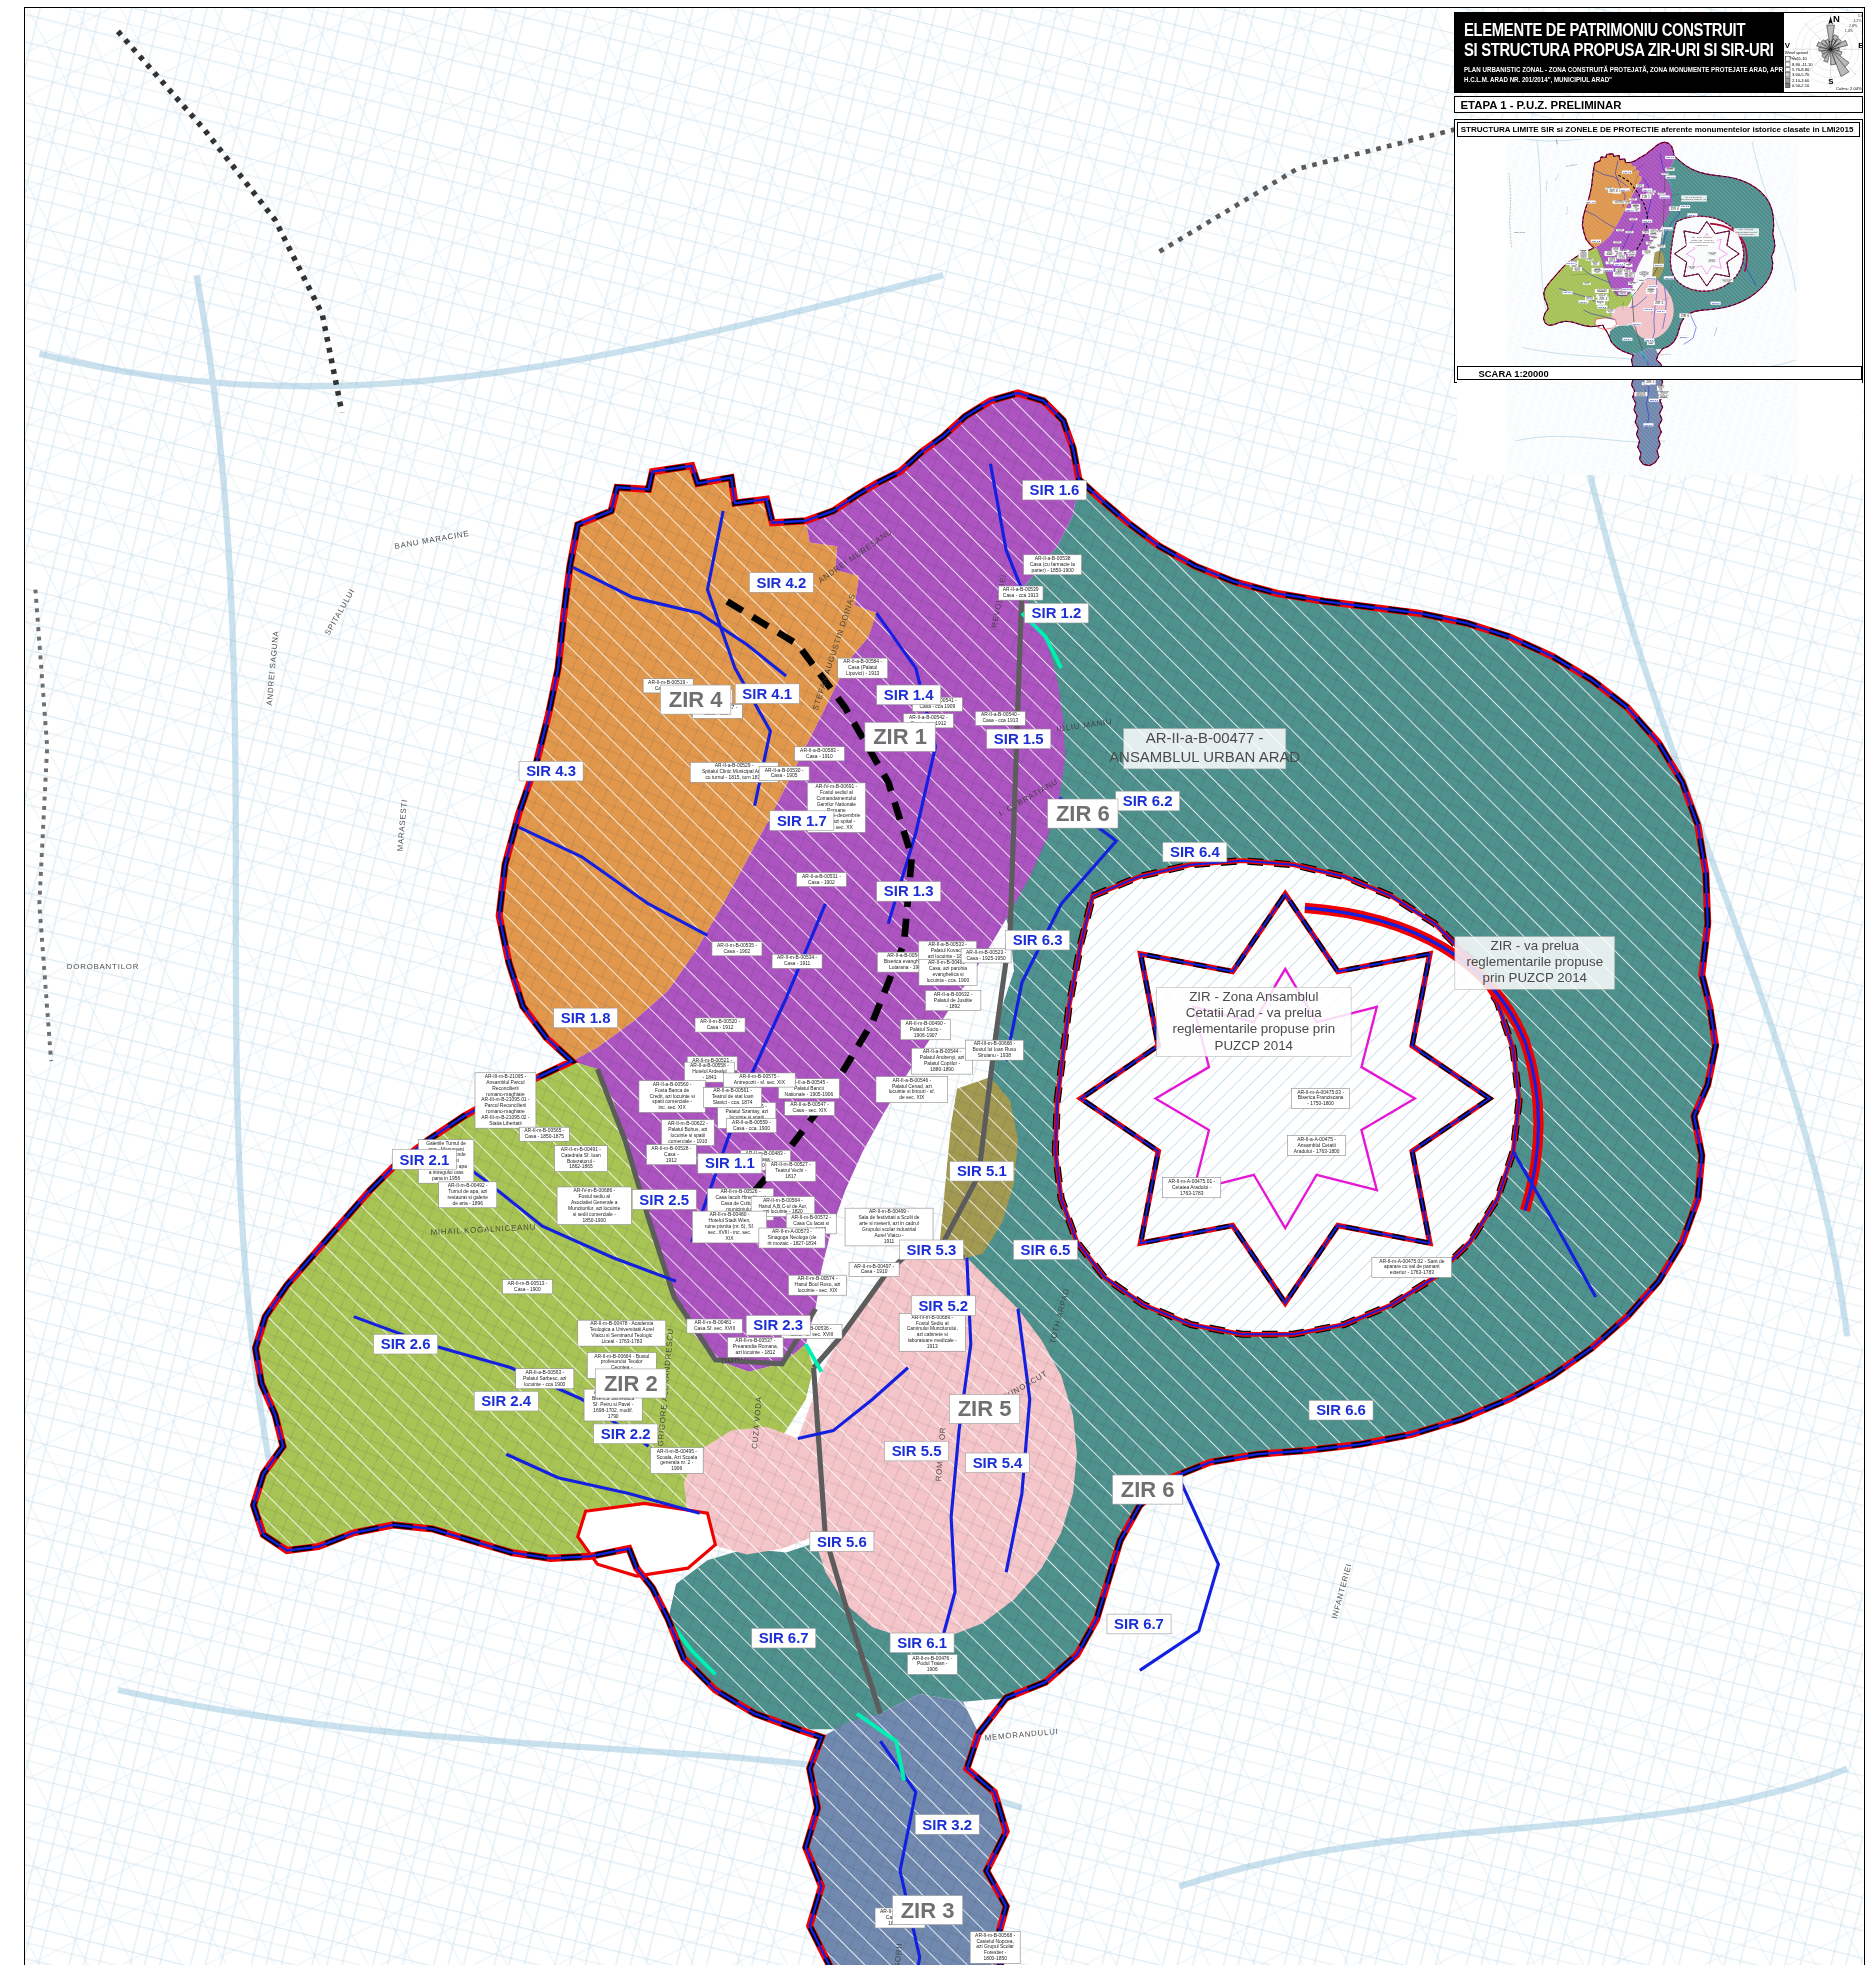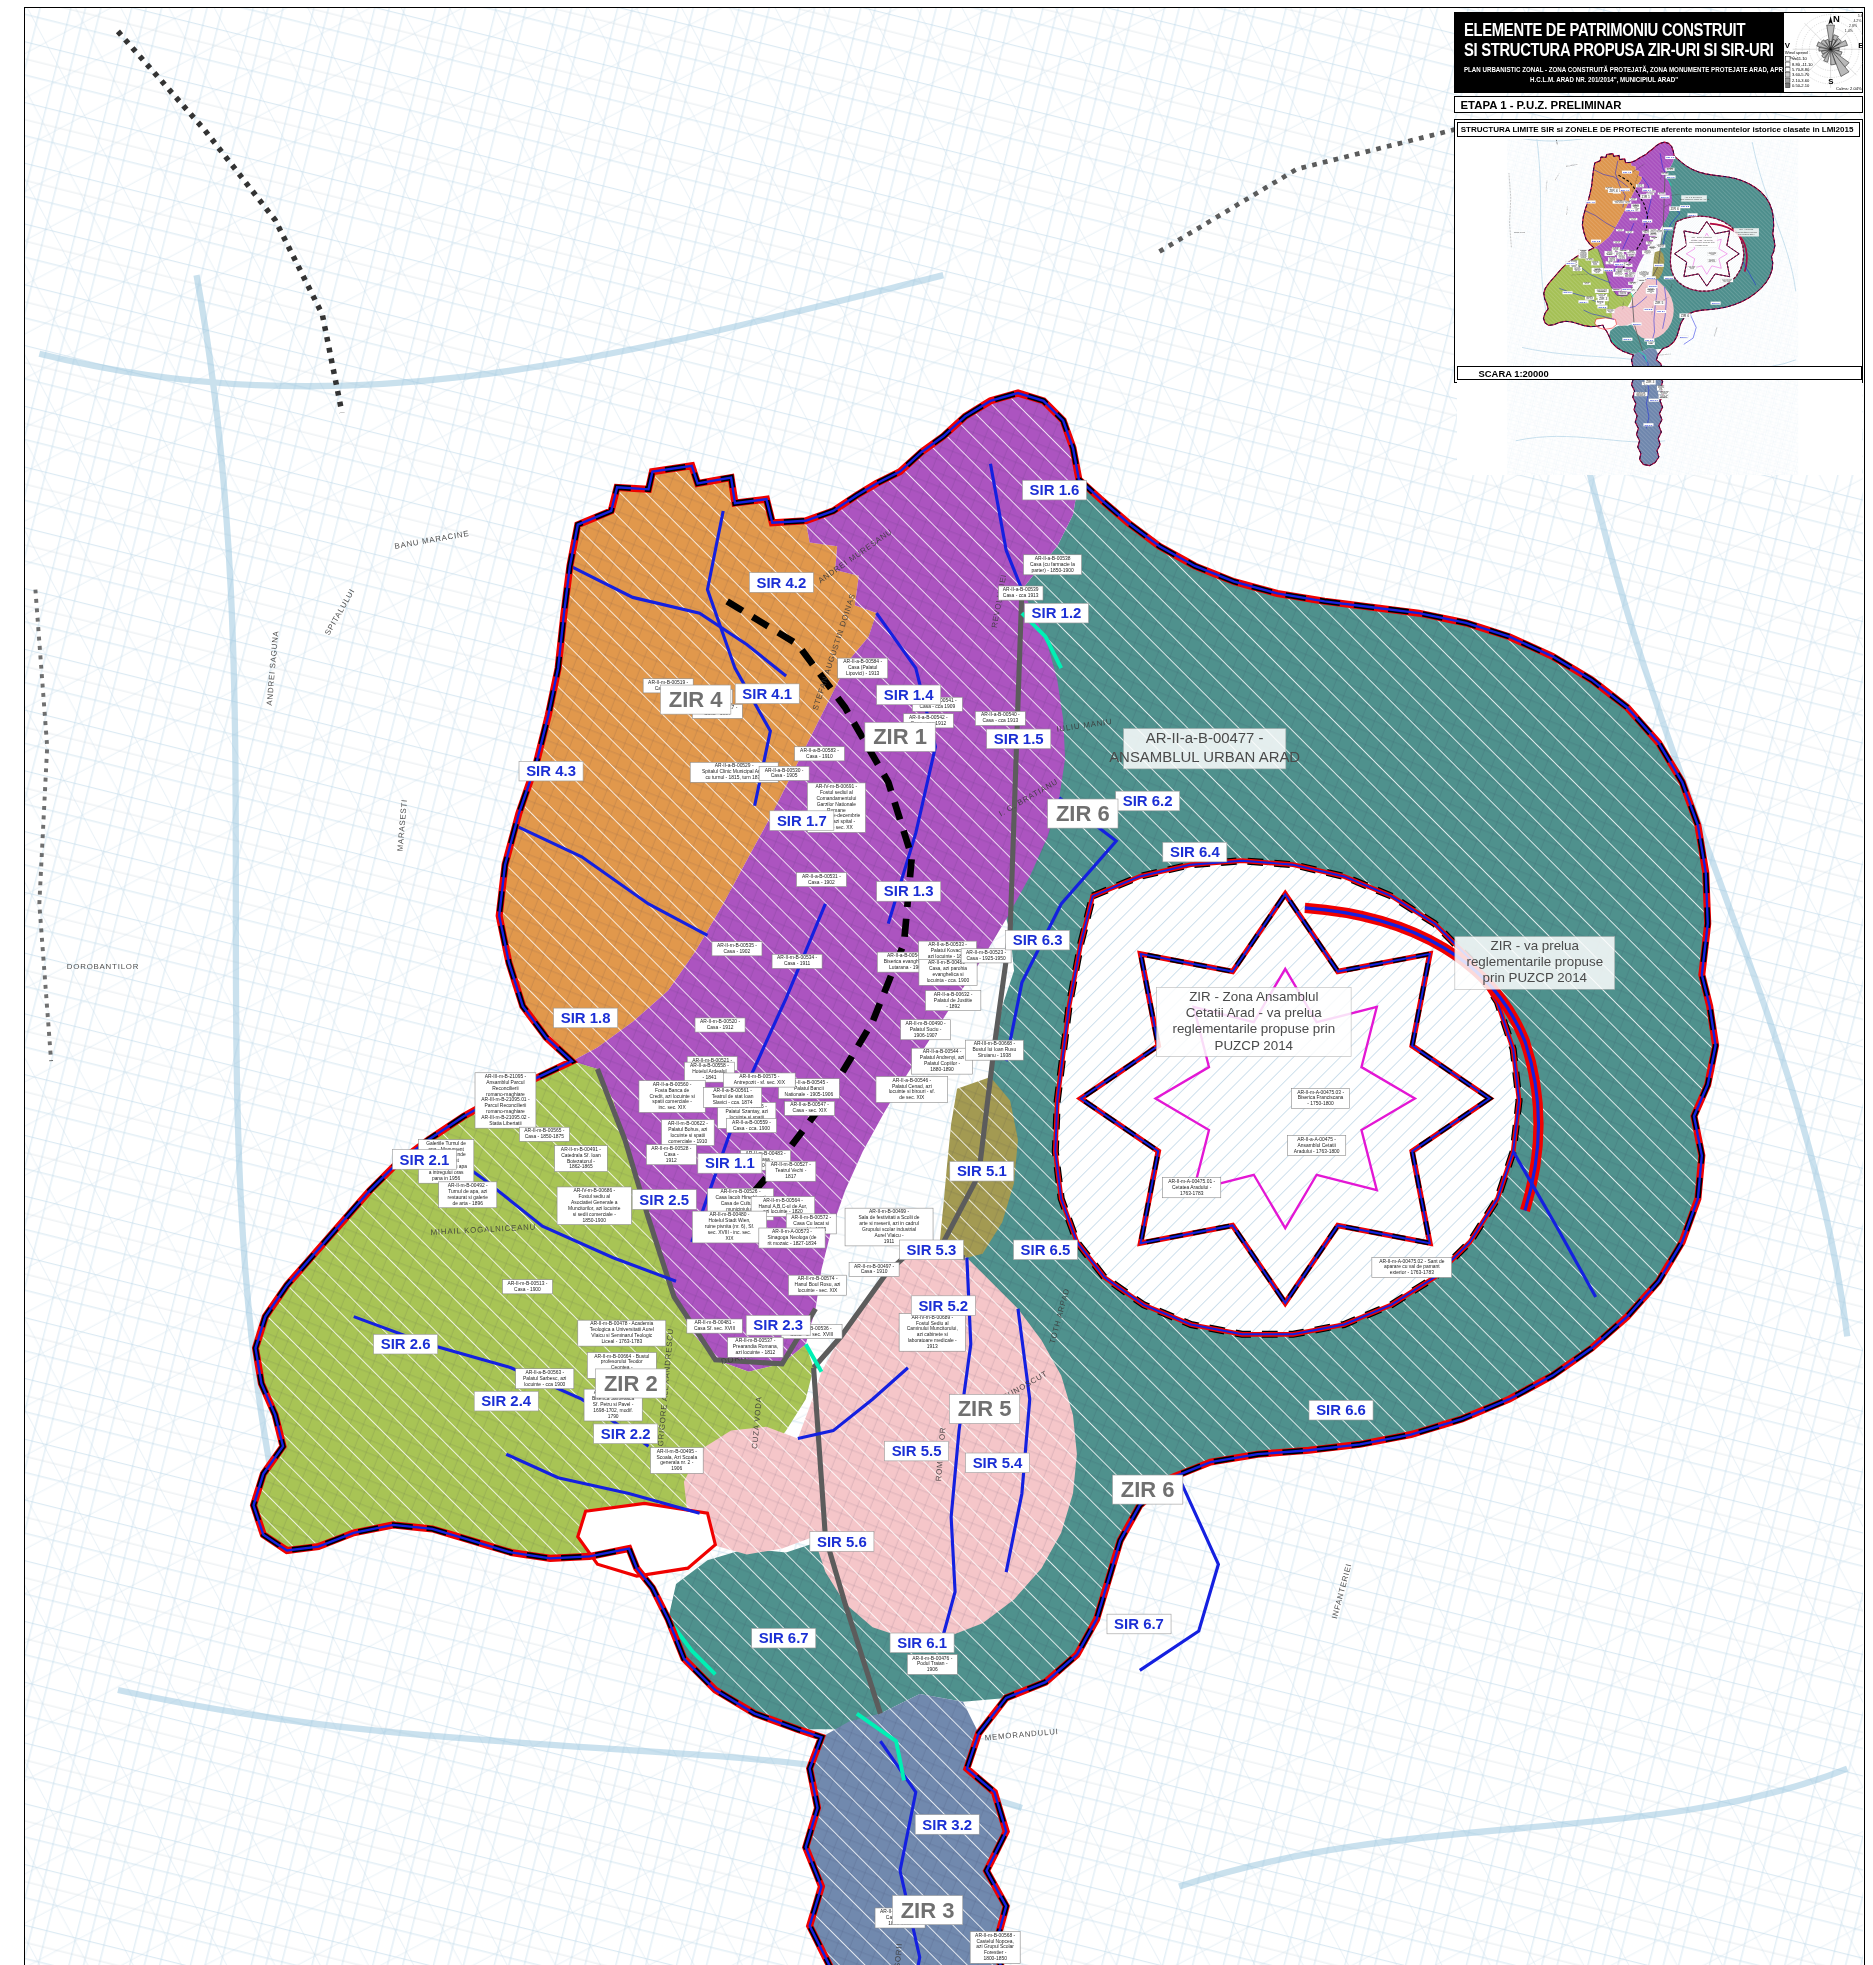--- a/index.html
+++ b/index.html
@@ -2,21 +2,21 @@
 <html style="font-size:6.3px"><head>
 <meta charset="utf-8">
 <style>
   html,body{margin:0;padding:0;background:#e8e8e8;font-family:"Liberation Sans",sans-serif;}
   #sheet{position:relative;width:1874px;height:2649px;background:#fff;overflow:hidden;}
   #frame{position:absolute;left:23.6px;top:7px;width:1839px;height:2629px;border:1.2px solid #000;pointer-events:none;}
   #mapsvg{position:absolute;left:0;top:0;}
   svg text{font-family:"Liberation Sans",sans-serif;}
 
   
-  #titlebox{position:absolute;left:1454px;top:11.8px;width:329px;height:81px;background:#000;color:#fff;box-sizing:border-box;padding:7px 0 0 8.6px;border:0.8px solid #000;text-align:center;}
+  #titlebox{position:absolute;left:1454px;top:11.8px;width:329px;height:81px;background:#000;color:#fff;box-sizing:border-box;padding:7px 0 0 8.6px;border:0.8px solid #000;}
   .t1{font-weight:bold;font-size:18.5px;line-height:20.4px;white-space:nowrap;transform:scaleX(.80);transform-origin:0 0;letter-spacing:-0.4px;}
   .t2{font-weight:bold;font-size:7px;line-height:9.4px;white-space:nowrap;transform:scaleX(.88);transform-origin:0 0;margin-top:4.7px;}
   #windrose{position:absolute;left:1783px;top:11.8px;width:80px;height:81px;background:#fff;border:0.8px solid #000;box-sizing:border-box;}
   #etapa{position:absolute;left:1454px;top:96px;width:409px;height:17px;background:#fff;border:1.2px solid #000;box-sizing:border-box;font-weight:bold;font-size:11.4px;display:flex;align-items:center;padding-left:5.5px;}
   
   #inset{position:absolute;left:1454px;top:119px;width:409px;height:264px;background:#fff;border:0.8px solid #000;box-sizing:border-box;text-align:center;}
   #inset-h{height:15.7px;border:0.8px solid #000;margin:1.6px;box-sizing:border-box;font-weight:bold;font-size:8px;display:flex;align-items:center;padding-left:3.1px;white-space:nowrap;}
   #inset-map{position:absolute;left:1.6px;top:19px;width:405px;height:336px;overflow:hidden;background:#fff;}
   #inset-scale{position:absolute;left:1.6px;bottom:1.6px;width:405px;height:14px;border:0.8px solid #000;box-sizing:border-box;font-weight:bold;font-size:9.4px;display:flex;align-items:center;padding-left:21px;background:#fff;}
 </style>

